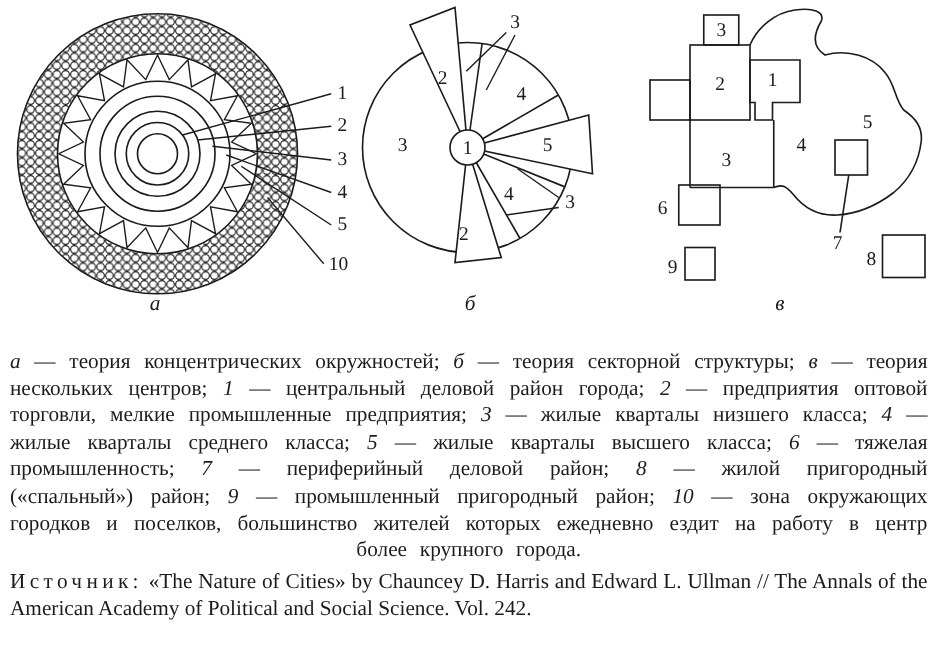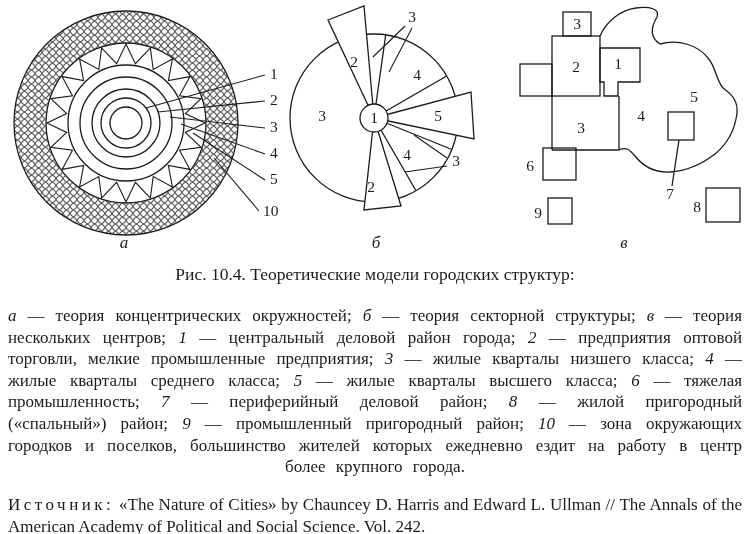--- a/index.html
+++ b/index.html
@@ -8,21 +8,21 @@
   .fig{margin:0;width:750px;}
   svg{display:block;}
   svg text{fill:#1b1b1b;}
   .num{font:15.5px "Liberation Serif","DejaVu Serif",serif;}
   .abc{font:italic 17px "Liberation Serif","DejaVu Serif",serif;}
   .caption{margin:0 8px;}
   .cap-title{text-align:center;font-size:17.5px;line-height:22px;margin-top:5px;}
   .legend{font-size:17px;line-height:21.6px;text-align:justify;text-align-last:center;
           word-spacing:6px;margin:20px 0 0;}
   .legend .it{font-style:italic;}
-  .source{font-size:17px;line-height:22px;text-align:justify;margin:16px 0 0;}
+  .source{font-size:17px;line-height:22px;text-align:justify;margin:3px 0 0;}
   .sp{letter-spacing:3.5px;}
 </style>
 </head>
 <body>
 
 <figure class="fig">
 
   <svg width="750" height="258" viewBox="0 0 750 258">
     <defs>
       <pattern id="stip" width="7" height="7" patternUnits="userSpaceOnUse">
@@ -116,18 +116,17 @@
       <text class="num" x="694" y="102" text-anchor="middle">5</text>
       <text class="num" x="534" y="171" text-anchor="end">6</text>
       <text class="num" x="670" y="199" text-anchor="middle">7</text>
       <text class="num" x="701" y="212" text-anchor="end">8</text>
       <text class="num" x="542" y="218" text-anchor="end">9</text>
       <text class="abc" x="624" y="248" text-anchor="middle">в</text>
     </g>
   </svg>
 
   <figcaption class="caption">
-    <div class="cap-title">Рис. 10.4. Теоретические модели городских структур:</div>
     <p class="legend"><span class="it">а</span><span> — теория концентрических окружностей; </span><span class="it">б</span><span> — теория секторной структуры; </span><span class="it">в</span><span> — теория нескольких центров; </span><span class="it">1</span><span> — центральный деловой район города; </span><span class="it">2</span><span> — предприятия оптовой торговли, мелкие промышленные предприятия; </span><span class="it">3</span><span> — жилые кварталы низшего класса; </span><span class="it">4</span><span> — жилые кварталы среднего класса; </span><span class="it">5</span><span> — жилые кварталы высшего класса; </span><span class="it">6</span><span> — тяжелая промышленность; </span><span class="it">7</span><span> — периферийный деловой район; </span><span class="it">8</span><span> — жилой пригородный («спальный») район; </span><span class="it">9</span><span> — промышленный пригородный район; </span><span class="it">10</span><span> — зона окружающих городков и поселков, большинство жителей которых ежедневно ездит на работу в центр более крупного города.</span></p>
     <p class="source"><span class="sp">Источник:</span><span> «The Nature of Cities» by Chauncey D. Harris and Edward L. Ullman // The Annals of the American Academy of Political and Social Science. Vol. 242.</span></p>
   </figcaption>
 
 </figure>
 
 </body></html>

